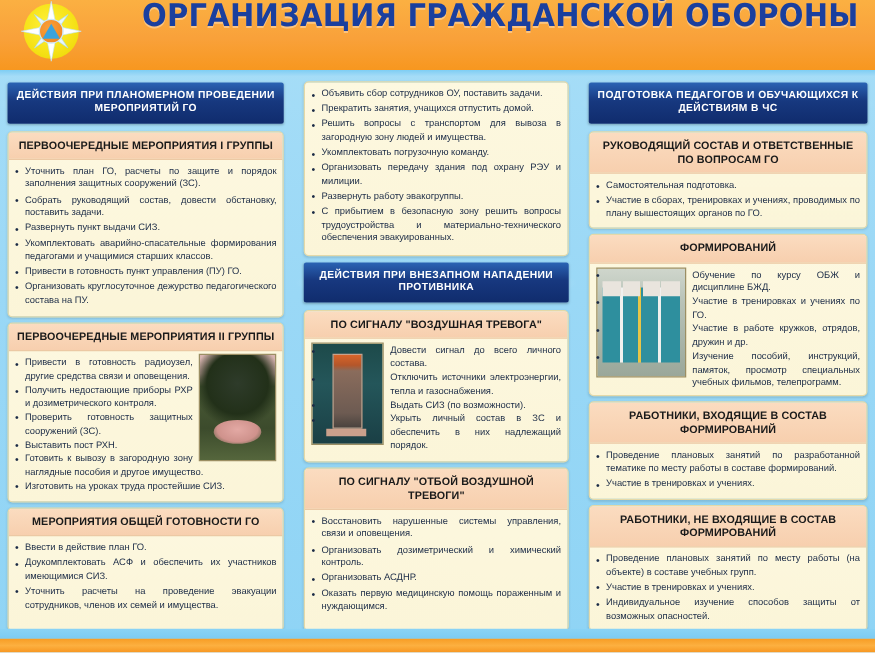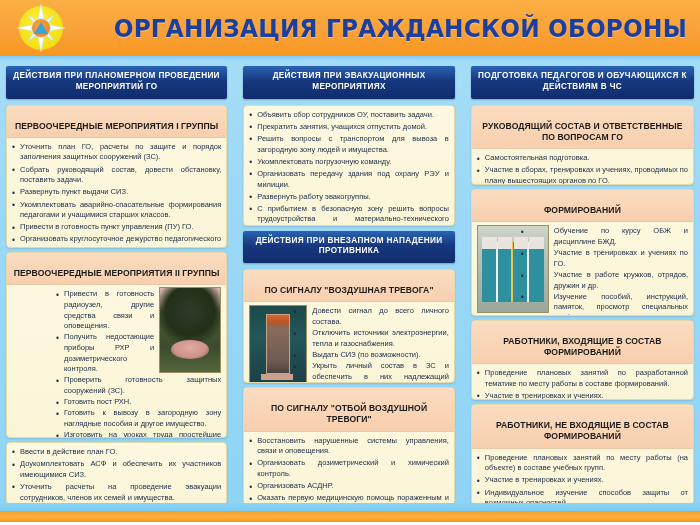--- a/index.html
+++ b/index.html
@@ -16,21 +16,21 @@
     background: linear-gradient(180deg, #a8def7 0%, #9ad8f6 45%, #8fd4f5 100%);
     overflow: hidden;
   }
 
   
   .header {
     position: relative;
     height: 56px;
     background: linear-gradient(180deg, #fbb042 0%, #f9a13a 55%, #f7971f 100%);
     display: flex;
-    align-items: center;
+    align-items: flex-start;
   }
   .header-underline {
     position: absolute;
     left: 0; right: 0; top: 56px;
     height: 5px;
     background: linear-gradient(180deg, #7ecdf3 0%, #a5dcf7 100%);
   }
   .logo {
     position: relative;
     width: 54px; height: 50px;
@@ -143,21 +143,21 @@
     box-shadow: 0 1px 2px rgba(0,0,0,0.12);
     overflow: hidden;
   }
   .card.grow { flex: 1 1 auto; }
   .sub-head {
     background: linear-gradient(180deg, #fbdcc0 0%, #f7cfae 100%);
     color: #1a1a1a;
     font-size: 8.6px;
     font-weight: bold;
     text-align: center;
-    padding: 15px 5px 5px 5px;
+    padding: 5px 5px 5px 5px;
     line-height: 1.3;
     letter-spacing: 0.1px;
     border-bottom: 1px solid #ecc9a4;
   }
   ul.bullets {
     list-style: none;
     padding: 4px 5px 2px 5px;
     margin: 0;
   }
   ul.bullets li {
@@ -169,21 +169,21 @@
     padding-left: 8px;
     margin-bottom: 1.5px;
   }
   ul.bullets li::before {
     content: "\2022";
     position: absolute;
     left: 0; top: -0.5px;
     color: #1b2b46;
     font-size: 8.5px;
   }
-  ul.bullets.tight li { margin-bottom: 0.5px; margin-left: 44px; }
+  ul.bullets.tight li { margin-bottom: 0.5px; }
 
   
   .with-photo { position: relative; }
   .photo {
     border: 1px solid #9b8e63;
     background: #2d4a52;
     overflow: hidden;
     position: relative;
   }
   .photo-left {
@@ -328,40 +328,38 @@
       </div>
 
       <div class="card">
         <div class="sub-head">ПЕРВООЧЕРЕДНЫЕ МЕРОПРИЯТИЯ II ГРУППЫ</div>
         <div class="with-photo clearfix">
           <div class="photo photo-right ph-gasmask"></div>
           <ul class="bullets tight">
             <li>Привести в готовность радиоузел, другие средства связи и оповещения.</li>
             <li>Получить недостающие приборы РХР и дозиметрического контроля.</li>
             <li>Проверить готовность защитных сооружений (ЗС).</li>
-            <li>Готовить пост РХН.</li>
+            <li>Выставить пост РХН.</li>
             <li>Готовить к вывозу в загородную зону наглядные пособия и другое имущество.</li>
             <li>Изготовить на уроках труда простейшие СИЗ.</li>
           </ul>
         </div>
       </div>
 
       <div class="card grow">
+        <div class="sub-head">МЕРОПРИЯТИЯ ОБЩЕЙ ГОТОВНОСТИ ГО</div>
         <ul class="bullets">
           <li>Ввести в действие план ГО.</li>
           <li>Доукомплектовать АСФ и обеспечить их участников имеющимися СИЗ.</li>
           <li>Уточнить расчеты на проведение эвакуации сотрудников, членов их семей и имущества.</li>
         </ul>
       </div>
     </div>
 
     <div class="col col-2">
-      <div class="banner-wrap">
-        <div class="banner">ДЕЙСТВИЯ ПРИ ЭВАКУАЦИОННЫХ МЕРОПРИЯТИЯХ</div>
-      </div>
 
       <div class="card">
         <ul class="bullets">
           <li>Объявить сбор сотрудников ОУ, поставить задачи.</li>
           <li>Прекратить занятия, учащихся отпустить домой.</li>
           <li>Решить вопросы с транспортом для вывоза в загородную зону людей и имущества.</li>
           <li>Укомплектовать погрузочную команду.</li>
           <li>Организовать передачу здания под охрану РЭУ и милиции.</li>
           <li>Развернуть работу эвакогруппы.</li>
           <li>С прибытием в безопасную зону решить вопросы трудоустройства и материально-технического обеспечения эвакуированных.</li>

